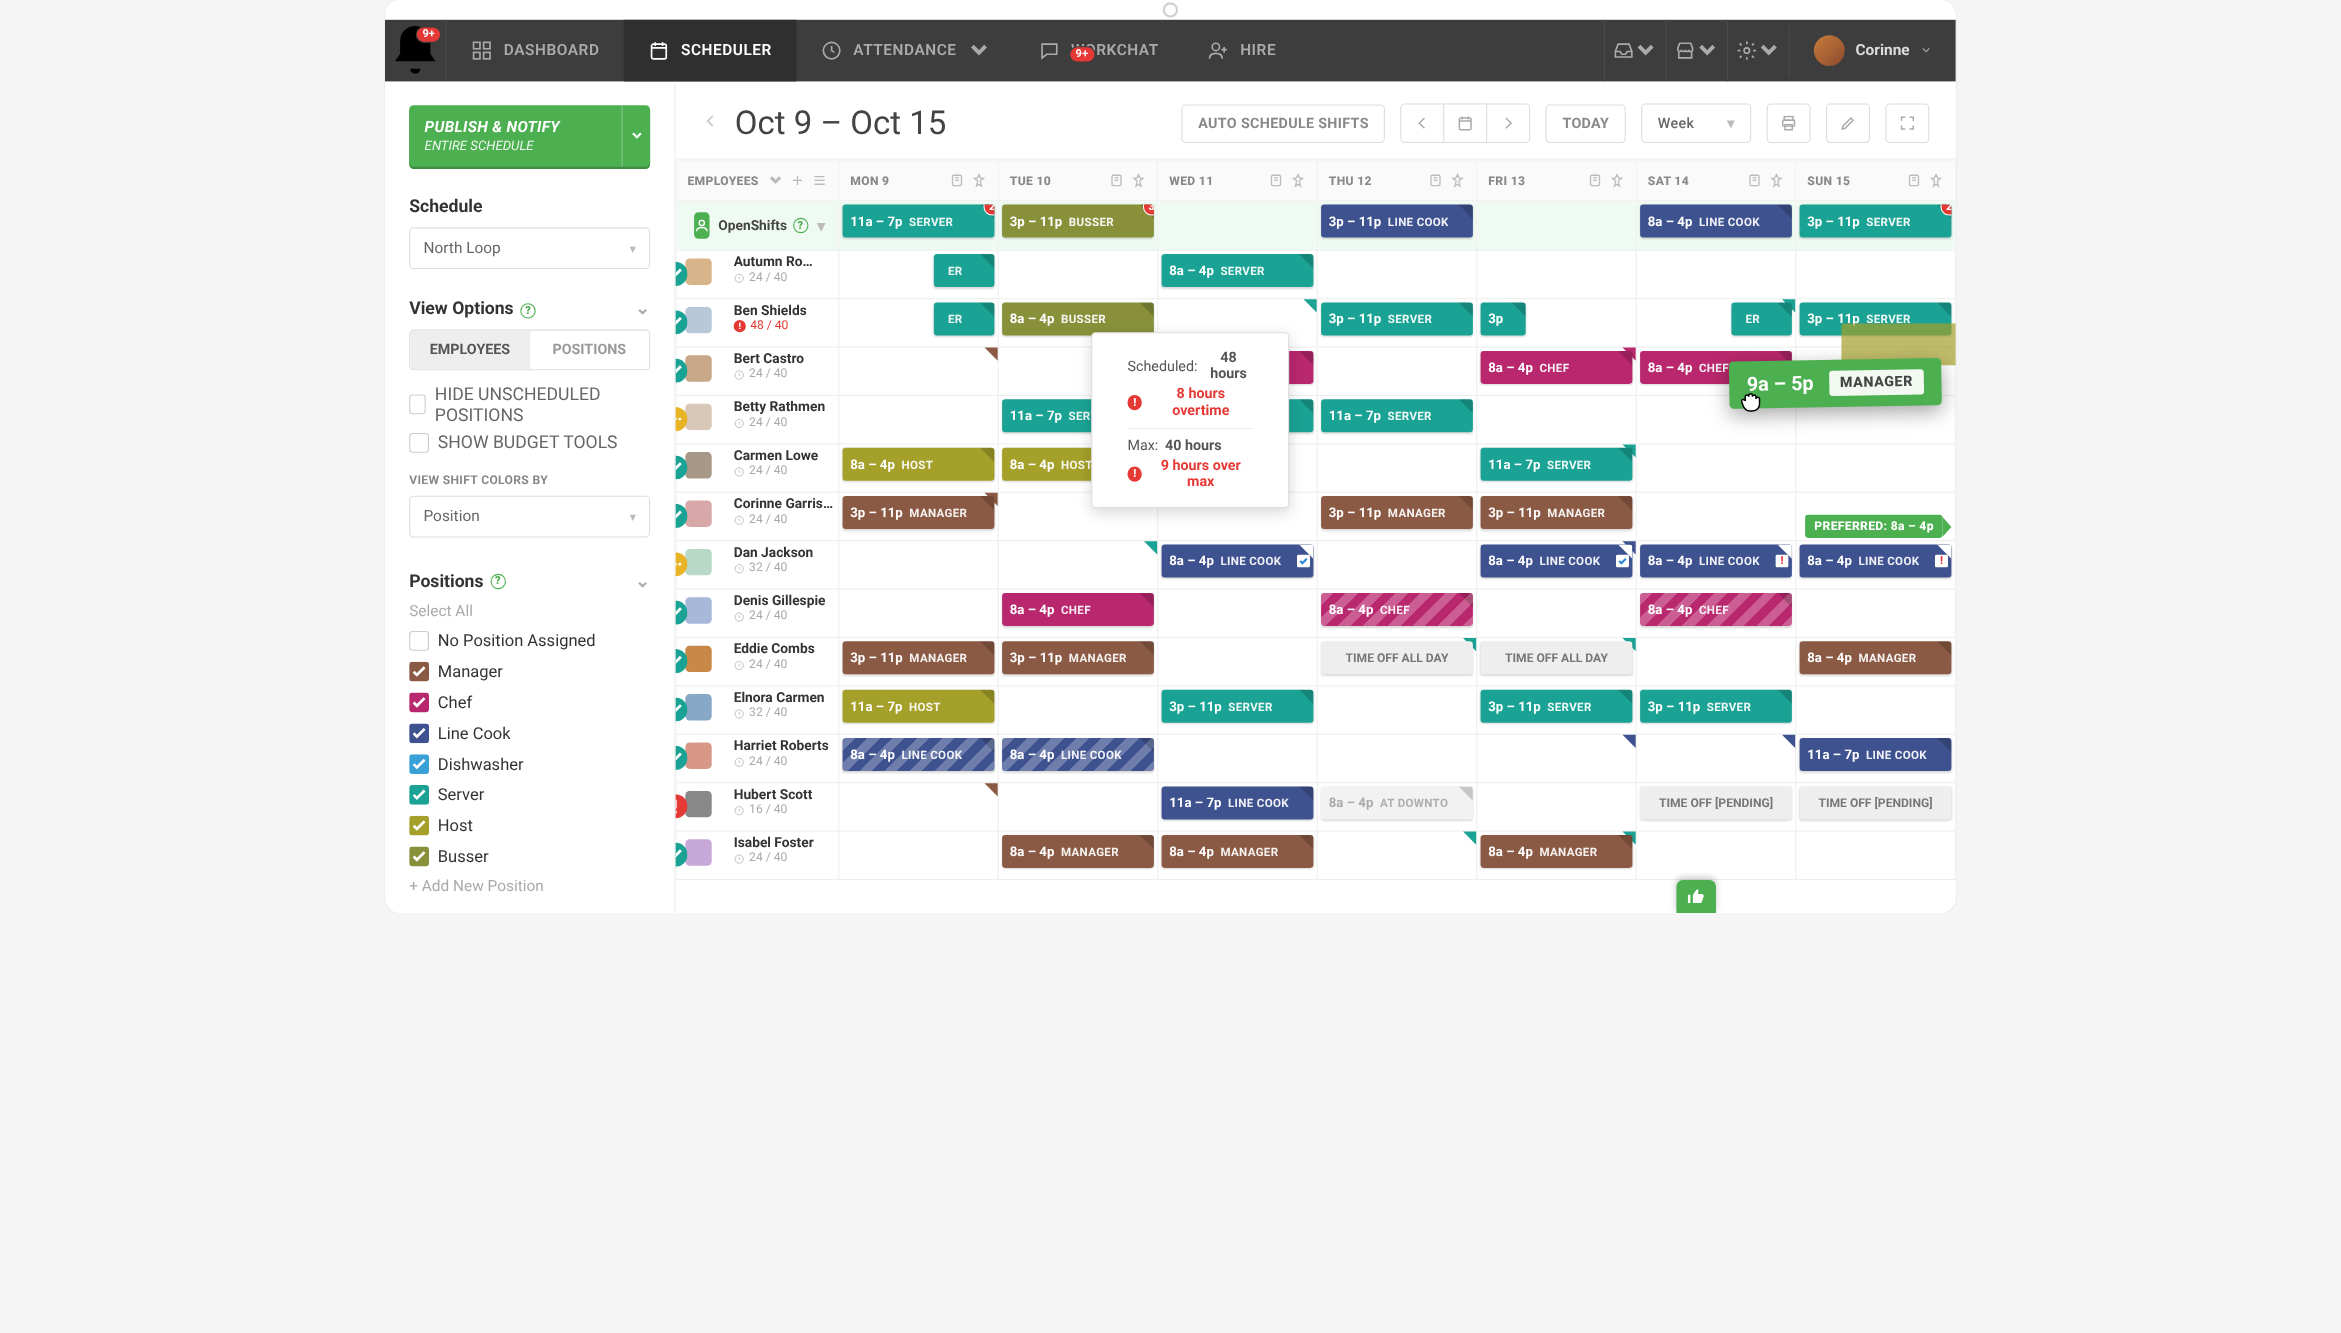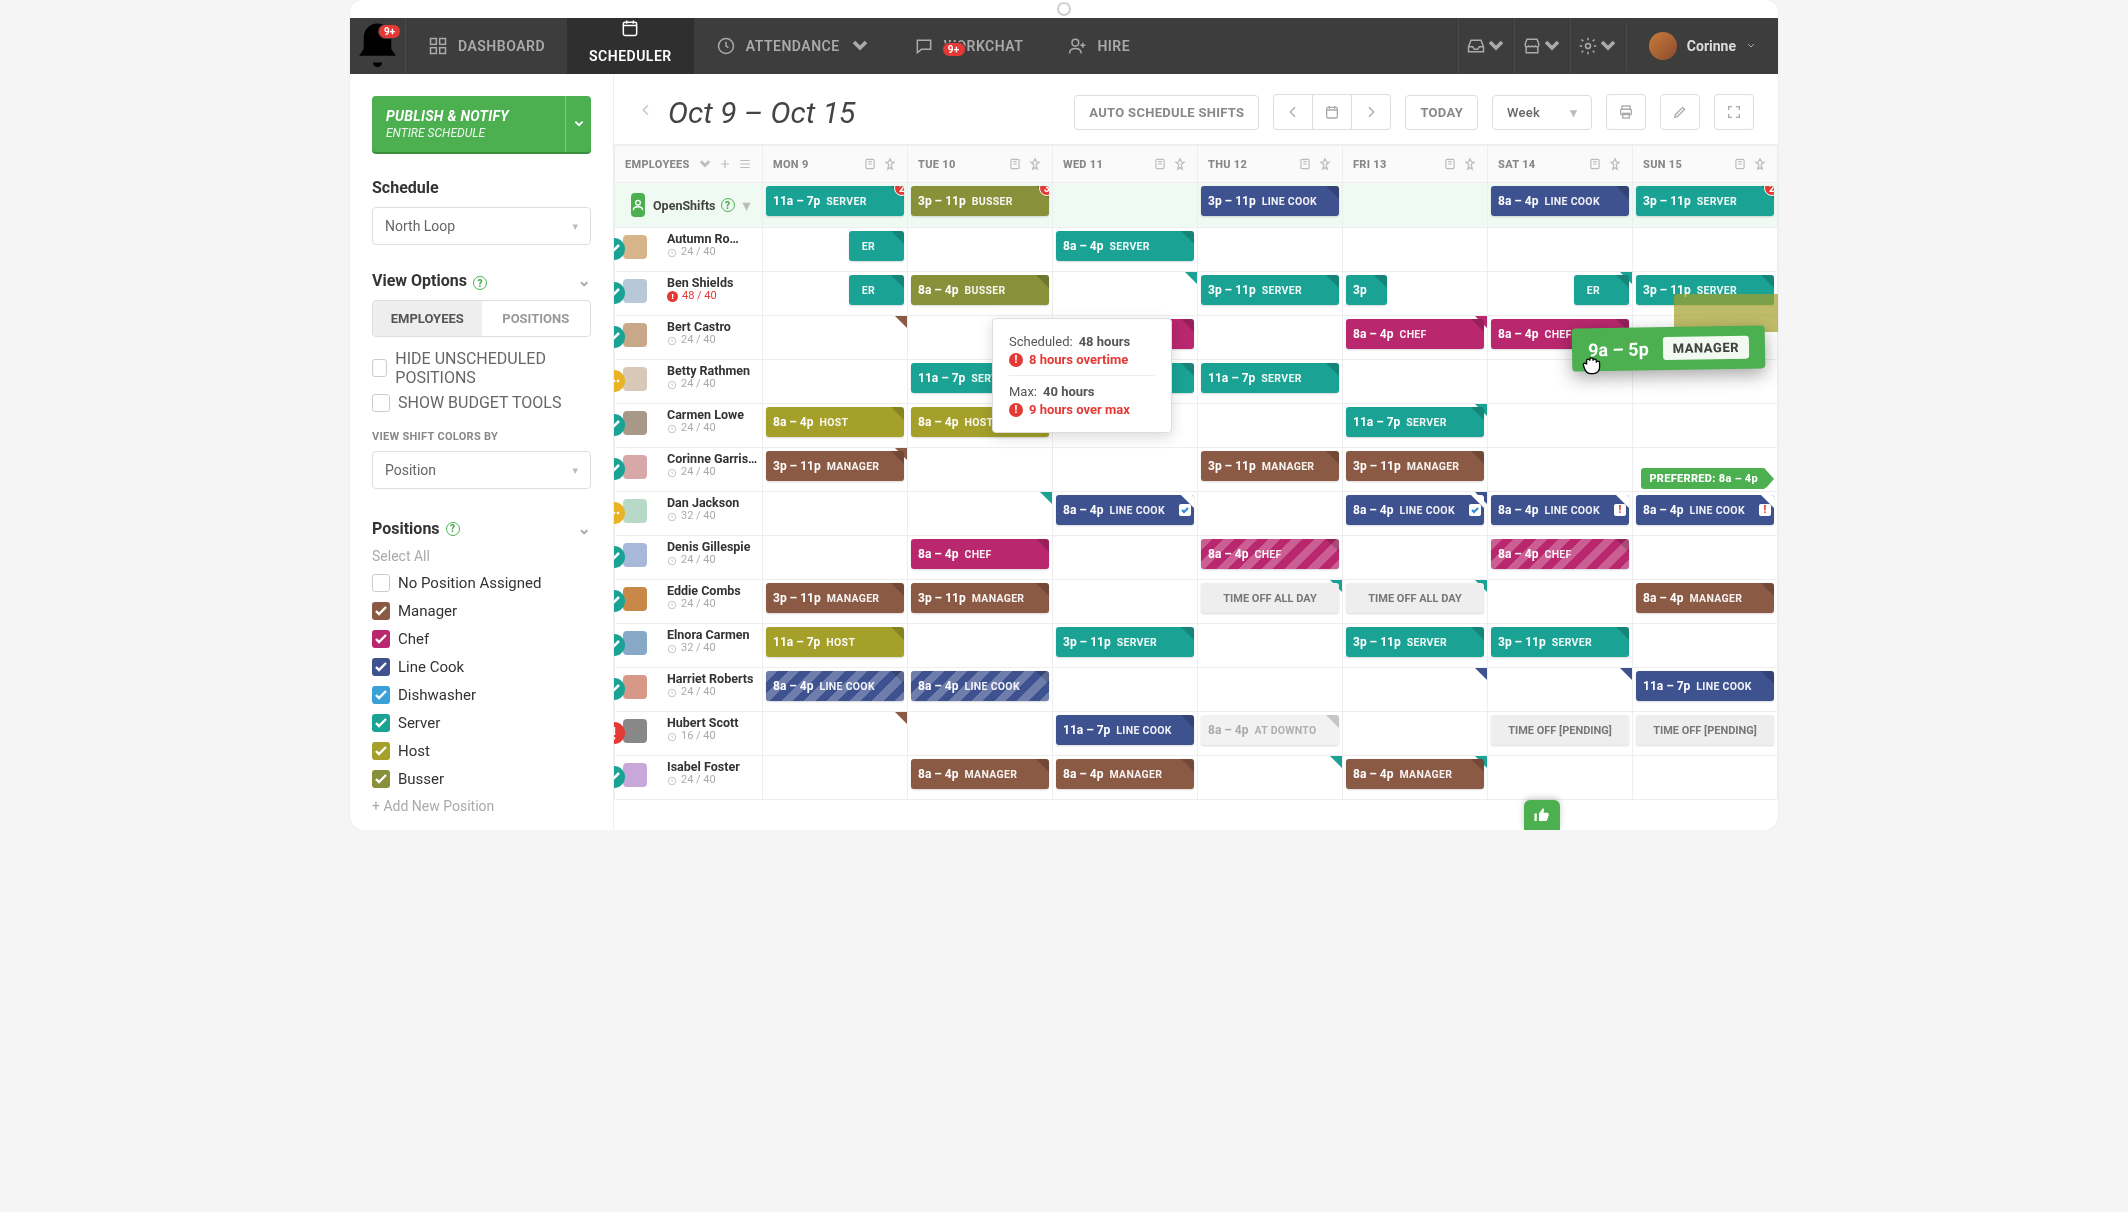--- a/index.html
+++ b/index.html
@@ -3,21 +3,21 @@
 <meta charset="utf-8">
 <style>
   * { box-sizing: border-box; margin: 0; padding: 0; font-family: -apple-system, BlinkMacSystemFont, "Segoe UI", Roboto, Helvetica, Arial, sans-serif; }
   body { background:#f5f5f5; color:#333; }
   .app { width:1428px; margin:0 auto; background:#fff; border-radius:14px; overflow:hidden; box-shadow:0 0 0 1px #eee; }
   .topbar-handle { height:18px; background:#fff; display:flex; align-items:center; justify-content:center; }
   .topbar-handle span { width:14px; height:14px; border:2px solid #d0d0d0; border-radius:50%; }
   
   .topnav { background:#3d3d3d; color:#bbb; height:56px; display:flex; align-items:center; font-size:14px; }
   .nav-item { display:flex; align-items:center; gap:10px; padding:0 22px; height:56px; cursor:pointer; font-weight:600; letter-spacing:.5px; color:#aaa; position:relative; }
-  .nav-item.active { background:#2f2f2f; color:#fff;flex-direction:column; }
+  .nav-item.active { background:#2f2f2f; color:#fff; }
   .nav-item svg { width:20px; height:20px; fill:none; stroke:#aaa; stroke-width:1.8; }
   .nav-item.active svg { stroke:#fff; }
   .notif-icon { width:56px; height:56px; display:flex; align-items:center; justify-content:center; position:relative; border-right:1px solid #4a4a4a; }
   .badge { position:absolute; top:6px; left:28px; background:#e53935; color:#fff; font-size:10px; font-weight:700; border-radius:999px; padding:1px 5px; border:1.5px solid #3d3d3d; }
   .spacer { flex:1; }
   .right-icon { width:56px; height:56px; display:flex; align-items:center; justify-content:center; border-left:1px solid #4a4a4a; cursor:pointer; }
   .right-icon svg { width:20px; height:20px; stroke:#aaa; fill:none; stroke-width:1.8; }
   .user-menu { display:flex; align-items:center; gap:10px; padding:0 22px; border-left:1px solid #4a4a4a; height:47px; cursor:pointer; color:#ddd; font-weight:700;}
   .avatar { width:28px; height:28px; border-radius:50%; background:linear-gradient(135deg,#c97c3a,#8b4a2e); }
   .caret { width:10px; height:10px; }
@@ -41,21 +41,21 @@
   .chk { width:18px; height:18px; border:1.5px solid #ccc; border-radius:3px; display:flex; align-items:center; justify-content:center; }
   .chk.on { border:none; }
   .chk.on svg { width:18px; height:18px; }
   .mini-label { font-size:11px; font-weight:700; color:#888; letter-spacing:.3px; margin:18px 0 8px; }
   .link-dim { color:#aaa; margin-top:6px; cursor:pointer; }
 
   
   .content { flex:1; overflow:hidden; display:flex; flex-direction:column; }
   .ch { display:flex; align-items:center; padding:20px 24px 14px; gap:14px; }
   .ch .back { color:#ccc; cursor:pointer; }
-  .range { font-size:30px; font-weight:400; color:#444; flex:1;font-style:italic; }
+  .range { font-size:30px; font-weight:400; color:#444; flex:1; }
   .btn { border:1px solid #ddd; border-radius:4px; background:#fff; padding:9px 14px; font-size:13px; font-weight:700; color:#888; letter-spacing:.3px; cursor:pointer; display:flex; align-items:center; gap:8px;}
   .btn-group { display:flex; }
   .btn-group .btn { border-radius:0; margin-left:-1px;}
   .btn-group .btn:first-child { border-radius:4px 0 0 4px; margin-left:0;}
   .btn-group .btn:last-child { border-radius:0 4px 4px 0;}
   .btn-plain { padding:9px 11px; }
   .btn svg { width:16px; height:16px; stroke:#aaa; fill:none; stroke-width:2; }
 
   
   .grid-wrap { flex:1; overflow:auto; border-top:1px solid #eee; }
@@ -106,21 +106,21 @@
   .corner-manager { border-top:12px solid #8b5a44;}
 
   tr.open-row td { background:#effaf2; }
   .open-label { display:flex; align-items:center; gap:8px; padding:6px 8px; }
   .open-sq { width:24px; height:24px; border-radius:4px; background:#4CAF50; display:flex; align-items:center; justify-content:center;}
   .open-sq svg { width:14px; height:14px; stroke:#fff; fill:none; stroke-width:2.2;}
   .open-text { font-size:12.5px; font-weight:700; color:#444; display:flex; align-items:center; gap:5px;}
   .info-c { width:14px; height:14px; border:1.5px solid #4CAF50; border-radius:50%; color:#4CAF50; font-size:10px; font-weight:900; display:flex; align-items:center; justify-content:center;}
 
   
-  .tooltip { position:absolute; left:378px; top:244px; z-index:50; background:#fff; border:1px solid #ddd; border-radius:4px; box-shadow:0 4px 14px rgba(0,0,0,.15); padding:12px 16px; width:180px; font-size:13px; color:#555;text-align:center;}
+  .tooltip { position:absolute; left:378px; top:228px; z-index:50; background:#fff; border:1px solid #ddd; border-radius:4px; box-shadow:0 4px 14px rgba(0,0,0,.15); padding:12px 32px; width:180px; font-size:13px; color:#555;text-align:center;}
   .tooltip .row { display:flex; gap:6px; align-items:center; margin:3px 0;}
   .tooltip hr { border:none; border-top:1px solid #eee; margin:8px 0;}
   .alert-c { width:14px; height:14px; border-radius:50%; background:#e53935; color:#fff; font-size:10px; font-weight:900; display:flex; align-items:center; justify-content:center;}
 
   
   .dragging { position:absolute; left:958px; top:253px; z-index:60; transform:rotate(-1deg); box-shadow:0 6px 18px rgba(0,0,0,.35); background:#4CAF50; border-radius:4px; padding:10px 16px; display:flex; align-items:center; gap:14px;}
   .dragging .dt { color:#fff; font-weight:700; font-size:18px;}
   .dragging .dr { background:rgba(255,255,255,.92); color:#444; font-size:13px; font-weight:800; letter-spacing:.5px; border-radius:3px; padding:4px 10px;}
   .grab { position:absolute; left:965px; top:278px; z-index:61; }
   .preferred { position:absolute; right:12px; top:394px; z-index:40; background:#4CAF50; color:#fff; font-size:11px; font-weight:800; letter-spacing:.3px; border-radius:3px; padding:4px 8px; display:flex; align-items:center;}

